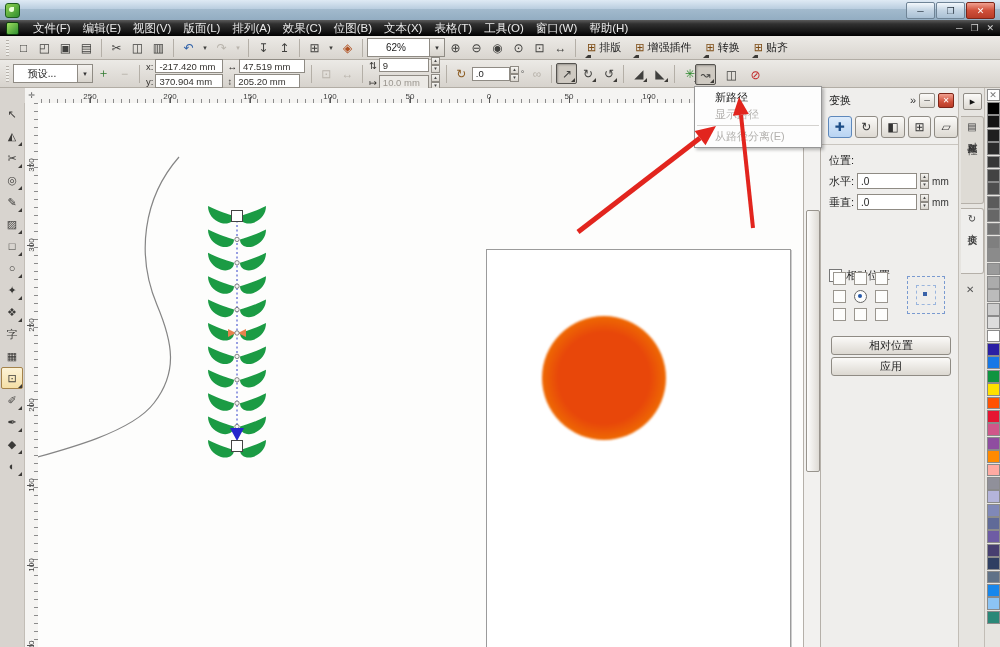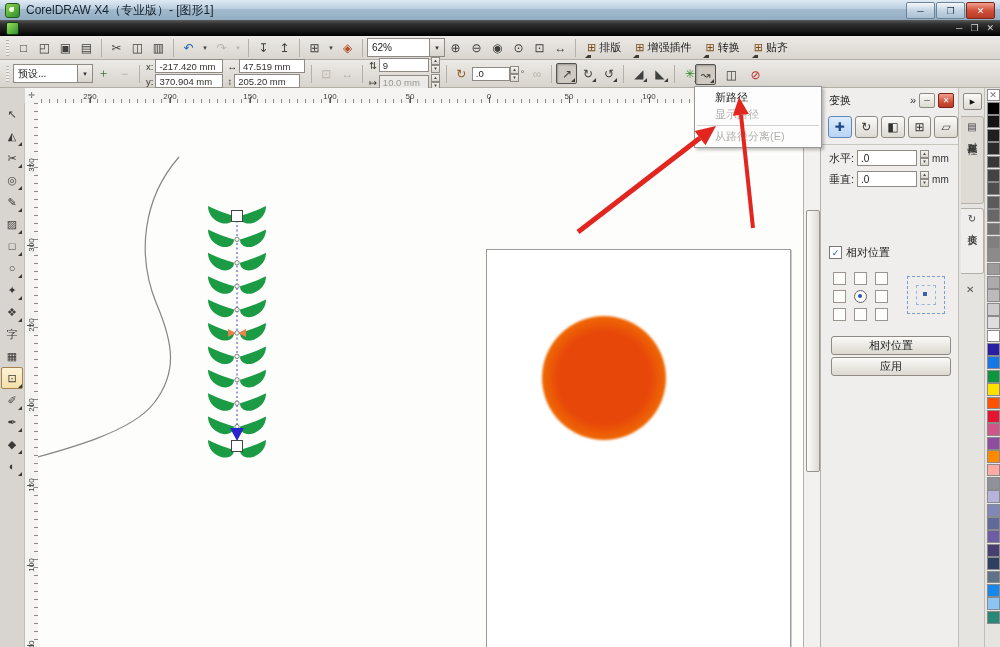--- a/index.html
+++ b/index.html
@@ -33,21 +33,21 @@
   .propbar{position:absolute;left:0;top:60px;width:1000px;height:28px;
     background:linear-gradient(#eceae6,#d7d3cd);border-bottom:1px solid #b2ada5;
     display:flex;align-items:center;padding-left:2px;box-sizing:border-box;}
   .handle{width:3px;height:16px;margin:0 4px;background:repeating-linear-gradient(#b6b1aa 0 1px,#efeeea 1px 3px);}
   .icon-btn{min-width:19px;height:19px;display:flex;align-items:center;justify-content:center;
     font-size:12px;color:#40403e;position:relative;border:1px solid transparent;border-radius:2px;}
   .icon-btn.disabled{color:#b9b4ac;}
   .icon-btn.pressed{border:1px solid #55534f;background:#cfcac2;box-shadow:inset 1px 1px 2px rgba(0,0,0,.25);}
   .fly::after{content:"";position:absolute;right:1px;bottom:1px;border-left:4px solid transparent;border-bottom:4px solid #3c3a37;}
   .sep{width:1px;height:18px;background:#b4afa7;margin:0 4px;flex:none;}
-  .combo{display:flex;align-items:center;background:#fff;border:1px solid #8f8b84;height:17px;}
+  .combo{display:flex;align-items:center;background:#fff;border:1px solid #8f8b84;height:17px;text-align:center;}
   .combo .cv{padding:0 4px;font-size:10px;min-width:48px;}
   .combo .ca{width:14px;height:100%;background:linear-gradient(#f4f2ef,#d8d4cd);border-left:1px solid #8f8b84;
     display:flex;align-items:center;justify-content:center;font-size:7px;color:#333;}
   .field{background:#fff;border:1px solid #8f8b84;font-size:9.5px;height:12px;display:flex;align-items:center;padding:0 3px;}
   .field.disabled{background:#eceae6;color:#9a968f;}
   .pair{display:flex;flex-direction:column;gap:1px;margin:0 2px;}
   .prow{display:flex;align-items:center;gap:2px;font-size:9.5px;color:#33312e;}
   .spin{display:flex;flex-direction:column;width:9px;}
   .spin span{height:6px;font-size:4.5px;line-height:6px;text-align:center;color:#444;
     background:linear-gradient(#f6f5f2,#d9d5ce);border:1px solid #8f8b84;}
@@ -141,30 +141,43 @@
   .pm-sep{height:1px;background:#d4d2cf;margin:2px 2px;}
   .arrowsvg{position:absolute;left:0;top:0;z-index:60;pointer-events:none;}
 </style>
 </head>
 <body>
 
 <div id="app">
 
   <div class="titlebar">
     <div class="app-icon"></div>
-    <span class="title-text">CorelDRAW X4（专业版）- [图形1]</span>
     <div class="win-controls">
       <div class="win-btn">─</div>
       <div class="win-btn">❐</div>
       <div class="win-btn close">✕</div>
     </div>
   </div>
 
   <div class="menubar">
     <div class="menu-appicon"></div>
+    <div id="menu-items" style="display:flex;">
+        <span class="menu-item">文件(F)</span>
+        <span class="menu-item">编辑(E)</span>
+        <span class="menu-item">视图(V)</span>
+        <span class="menu-item">版面(L)</span>
+        <span class="menu-item">排列(A)</span>
+        <span class="menu-item">效果(C)</span>
+        <span class="menu-item">位图(B)</span>
+        <span class="menu-item">文本(X)</span>
+        <span class="menu-item">表格(T)</span>
+        <span class="menu-item">工具(O)</span>
+        <span class="menu-item">窗口(W)</span>
+        <span class="menu-item">帮助(H)</span>
+      </div>
     <div class="doc-controls">
       <span>─</span>
       <span>❐</span>
       <span>✕</span>
     </div>
   </div>
 
   <div class="stdbar">
     <div class="handle"></div>
     <div class="icon-btn">□</div>
@@ -422,20 +435,21 @@
       <div class="dk-btn">─</div>
       <div class="dk-btn close">✕</div>
     </div>
     <div class="dk-tools">
       <div class="dk-tool selected">✚</div>
       <div class="dk-tool">↻</div>
       <div class="dk-tool">◧</div>
       <div class="dk-tool">⊞</div>
       <div class="dk-tool">▱</div>
     </div>
+    <div class="dk-section">位置:</div>
     <div id="docker-fields">
         <div class="dk-row">
           <span>水平:</span>
           <div class="dk-field">.0</div>
           <div class="spin">
             <span>▲</span>
             <span>▼</span>
           </div>
           <span class="dk-unit">mm</span>
         </div>

